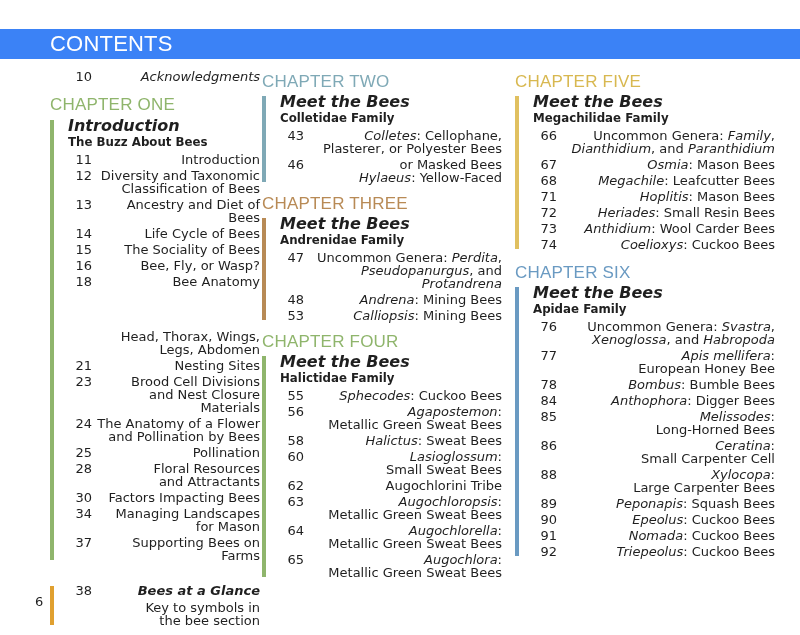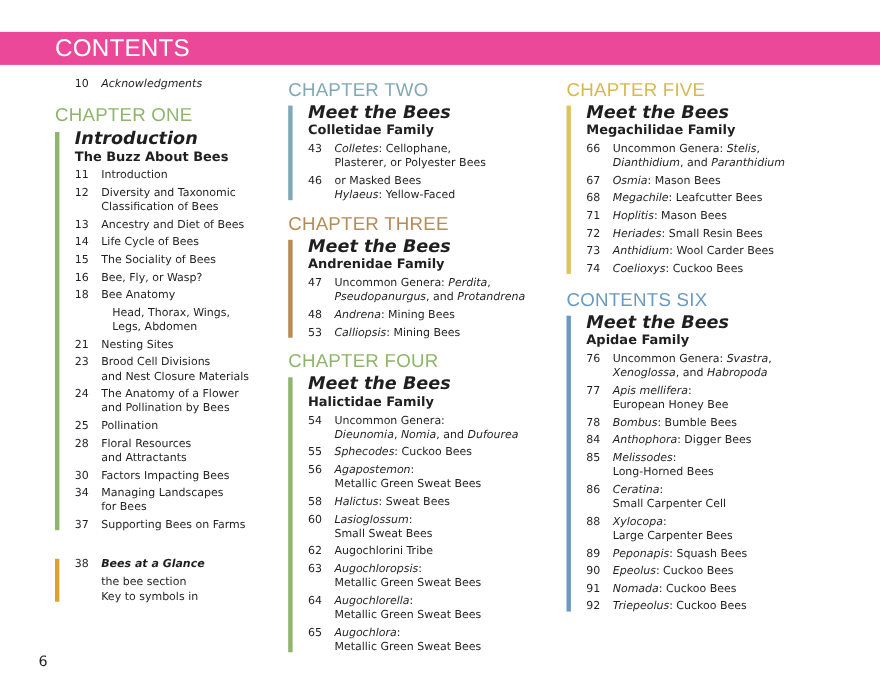--- a/index.html
+++ b/index.html
@@ -1,42 +1,42 @@
 <!DOCTYPE html>
 <html><head>
 <meta charset="utf-8">
 <style>
   * { margin: 0; padding: 0; box-sizing: border-box; }
   html, body { width: 800px; height: 635px; background: #ffffff; overflow: hidden; }
   body { font-family: "DejaVu Sans", sans-serif; color: #1f1f1f; position: relative; }
 
   .banner {
     position: absolute; left: 0; top: 29px; width: 800px; height: 30px;
-    background: #ec4899;
+    background: #3b82f6;
   }
   .banner-title {
     position: absolute; left: 50px; top: 2px;
     font-family: "Liberation Sans", sans-serif;
     font-size: 22px; color: #ffffff; letter-spacing: 0.2px;
   }
 
   .col { position: absolute; }
   .chapter {
     font-family: "Liberation Sans", sans-serif;
     font-size: 17px; letter-spacing: 0.2px; line-height: 20px;
   }
   .block { position: relative; padding-left: 18px; }
   .bar { position: absolute; left: 0; top: 2px; width: 4px; bottom: 2px; }
   .sub-italic {
     font-size: 16px; font-weight: bold; font-style: italic; line-height: 16px;
   }
   .sub-bold {
     font-size: 11.8px; font-weight: bold; line-height: 17px; margin-bottom: 2px;
   }
-  .entry { display: flex; font-size: 10px; line-height: 13px; margin-bottom: 3px; }
+  .entry { display: flex; font-size: 13px; line-height: 13px; margin-bottom: 3px; text-align: right; }
   .num { width: 24px; flex: 0 0 24px; }
   .txt { flex: 1; }
   .txt i { font-style: italic; }
   .cont { padding-left: 24px; }
 
   .page-number { position: absolute; left: 35px; top: 594px; font-size: 13px; }
 </style>
 </head>
 <body>
 
@@ -94,21 +94,21 @@
           </span>
         </div>
         <div class="entry">
           <span class="num">18</span>
           <span class="txt">
             <div><span>Bee Anatomy</span></div>
           </span>
         </div>
         <div class="entry">
           <span class="num"></span>
-          <span class="txt" style="padding-left: 10px;">
+          <span class="txt" style="padding-left: 10px; margin-top: 39px;">
             <div><span>Head, Thorax, Wings,</span></div>
             <div style="padding-left: 0px;">Legs, Abdomen</div>
           </span>
         </div>
         <div class="entry">
           <span class="num">21</span>
           <span class="txt">
             <div><span>Nesting Sites</span></div>
           </span>
         </div>
@@ -142,41 +142,41 @@
         <div class="entry">
           <span class="num">30</span>
           <span class="txt">
             <div><span>Factors Impacting Bees</span></div>
           </span>
         </div>
         <div class="entry">
           <span class="num">34</span>
           <span class="txt">
             <div><span>Managing Landscapes</span></div>
-            <div>for Bees</div>
+            <div>for Mason</div>
           </span>
         </div>
         <div class="entry">
           <span class="num">37</span>
           <span class="txt">
             <div><span>Supporting Bees on Farms</span></div>
           </span>
         </div>
       </div>
   </div>
 
   <div class="block" style="margin-top:22px;">
     <div class="bar" style="background:#e0a030;"></div>
     <div class="entry" style="margin-bottom:4px;">
       <span class="num">38</span>
       <span class="txt"><b><i>Bees at a Glance</i></b></span>
     </div>
     <div class="entry cont" style="display:block; margin-bottom:0;">
+      <div>Key to symbols in</div>
       <div>the bee section</div>
-      <div>Key to symbols in</div>
     </div>
   </div>
 </div>
 
 <div class="col" style="left:262px; top:72px; width:240px;">
   <div class="chapter" style="color:#7fa9b6;">CHAPTER TWO</div>
   <div class="block" style="margin-top:2px;">
     <div class="bar" style="background:#7fa9b6;"></div>
     <div class="sub-italic">Meet the Bees</div>
     <div class="sub-bold">Colletidae Family</div>
@@ -226,27 +226,20 @@
       </div>
   </div>
 
   <div class="chapter" style="color:#8fb56c; margin-top:10px;">CHAPTER FOUR</div>
   <div class="block" style="margin-top:2px;">
     <div class="bar" style="background:#8fb56c;"></div>
     <div class="sub-italic">Meet the Bees</div>
     <div class="sub-bold">Halictidae Family</div>
     <div id="ch4-list">
         <div class="entry">
-          <span class="num">54</span>
-          <span class="txt">
-            <div><span>Uncommon Genera:</span></div>
-            <div><i>Dieunomia</i><span>, </span><i>Nomia</i><span>, and </span><i>Dufourea</i></div>
-          </span>
-        </div>
-        <div class="entry">
           <span class="num">55</span>
           <span class="txt">
             <div><i>Sphecodes</i><span>: Cuckoo Bees</span></div>
           </span>
         </div>
         <div class="entry">
           <span class="num">56</span>
           <span class="txt">
             <div><i>Agapostemon</i><span>:</span></div>
             <div>Metallic Green Sweat Bees</div>
@@ -299,21 +292,21 @@
 <div class="col" style="left:515px; top:72px; width:260px;">
   <div class="chapter" style="color:#d8b850;">CHAPTER FIVE</div>
   <div class="block" style="margin-top:2px;">
     <div class="bar" style="background:#e0c060;"></div>
     <div class="sub-italic">Meet the Bees</div>
     <div class="sub-bold">Megachilidae Family</div>
     <div id="ch5-list">
         <div class="entry">
           <span class="num">66</span>
           <span class="txt">
-            <div><span>Uncommon Genera: </span><i>Stelis</i><span>,</span></div>
+            <div><span>Uncommon Genera: </span><i>Family</i><span>,</span></div>
             <div><i>Dianthidium</i><span>, and </span><i>Paranthidium</i></div>
           </span>
         </div>
         <div class="entry">
           <span class="num">67</span>
           <span class="txt">
             <div><i>Osmia</i><span>: Mason Bees</span></div>
           </span>
         </div>
         <div class="entry">
@@ -342,21 +335,21 @@
         </div>
         <div class="entry">
           <span class="num">74</span>
           <span class="txt">
             <div><i>Coelioxys</i><span>: Cuckoo Bees</span></div>
           </span>
         </div>
       </div>
   </div>
 
-  <div class="chapter" style="color:#6a9ac2; margin-top:12px;">CONTENTS SIX</div>
+  <div class="chapter" style="color:#6a9ac2; margin-top:12px;">CHAPTER SIX</div>
   <div class="block" style="margin-top:2px;">
     <div class="bar" style="background:#6a9ac2;"></div>
     <div class="sub-italic">Meet the Bees</div>
     <div class="sub-bold">Apidae Family</div>
     <div id="ch6-list">
         <div class="entry">
           <span class="num">76</span>
           <span class="txt">
             <div><span>Uncommon Genera: </span><i>Svastra</i><span>,</span></div>
             <div><i>Xenoglossa</i><span>, and </span><i>Habropoda</i></div>

